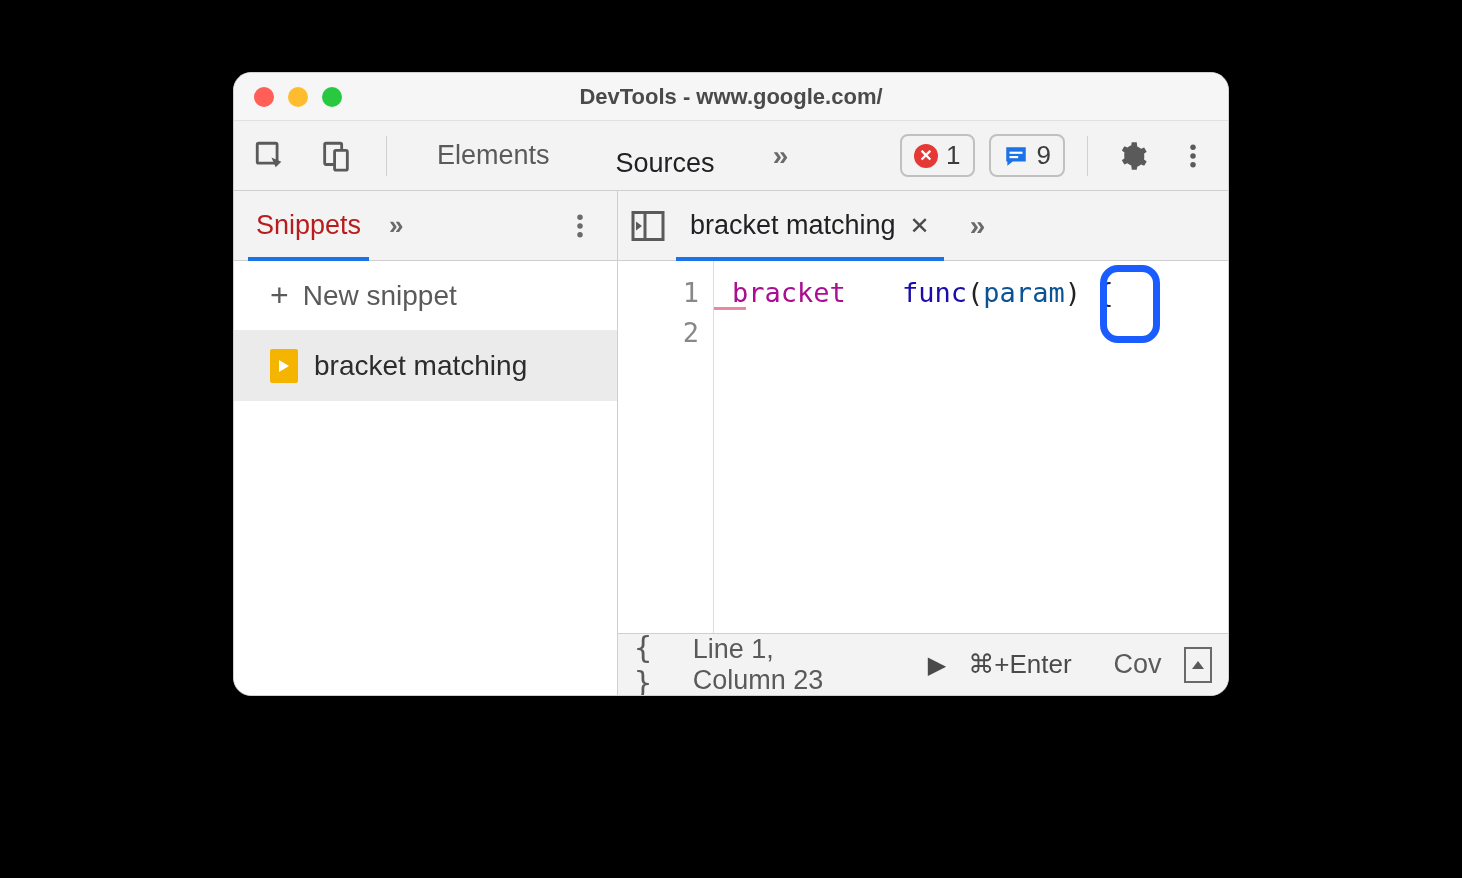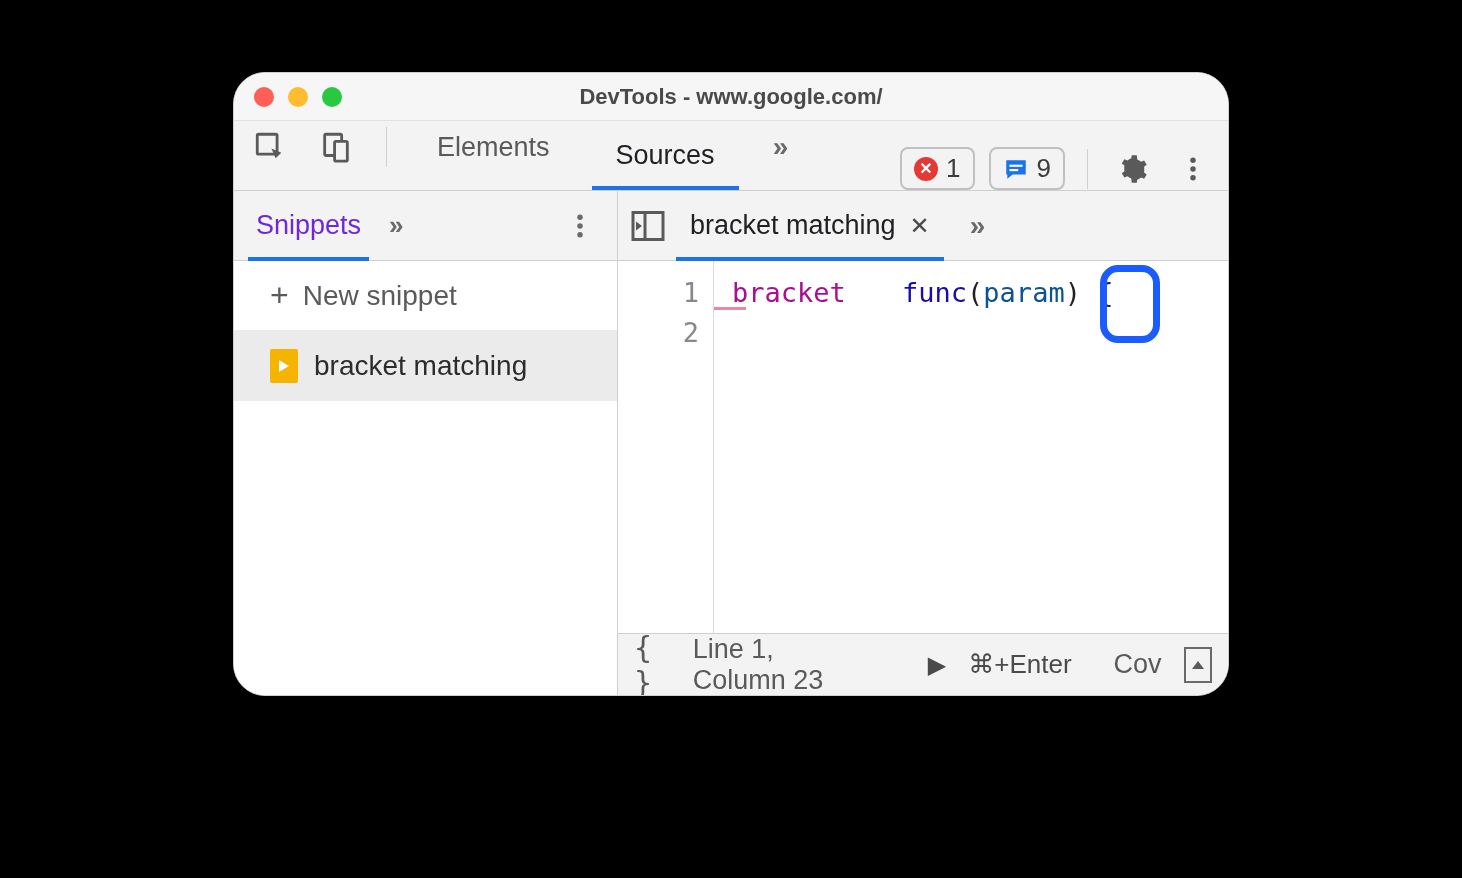--- a/index.html
+++ b/index.html
@@ -9,21 +9,21 @@
       height: 878px;
       font-family: -apple-system, BlinkMacSystemFont, "Segoe UI", Helvetica, Arial, sans-serif;
       display: flex;
       align-items: flex-start;
       justify-content: center;
       padding-top: 72px;
     }
     .window {
       width: 996px;
       background: #fff;
-      border-radius: 32px;
+      border-radius: 18px;
       box-shadow: 0 30px 60px rgba(0,0,0,0.5);
       overflow: hidden;
       border: 1px solid #d0d0d0;
     }
     
     .titlebar {
       background: #f6f6f6;
       height: 48px;
       display: flex;
       align-items: center;
@@ -46,21 +46,21 @@
       font-size: 22px;
       font-weight: 600;
       color: #4a4a4a;
       pointer-events: none;
     }
     
     .main-toolbar {
       background: #f3f3f3;
       height: 70px;
       display: flex;
-      align-items: flex-end;
+      align-items: center;
       border-bottom: 1px solid #cfcfcf;
       padding: 0 12px;
     }
     .tb-left { display: flex; align-items: center; gap: 18px; }
     .tb-icon {
       width: 48px; height: 48px;
       display: flex; align-items: center; justify-content: center;
       color: #5a5a5a;
     }
     .vdiv {
@@ -129,21 +129,21 @@
     }
     .left-tabs {
       height: 70px;
       background: #f3f3f3;
       border-bottom: 1px solid #cfcfcf;
       display: flex; align-items: center;
       padding: 0 14px;
     }
     .left-tab {
       font-size: 27px;
-      color: #6d28d9;
+      color: #b91c1c;
       height: 70px;
       display: flex; align-items: center;
       padding: 0 8px;
       border-bottom: 4px solid #1a73e8;
       padding-top: 4px;
     }
     .left-chevrons { margin-left: 20px; font-size: 26px; font-weight: 700; color: #6a6a6a; cursor: pointer; }
     .left-kebab { margin-left: auto; color: #6a6a6a; cursor: pointer; }
     .new-snippet {
       height: 70px;

